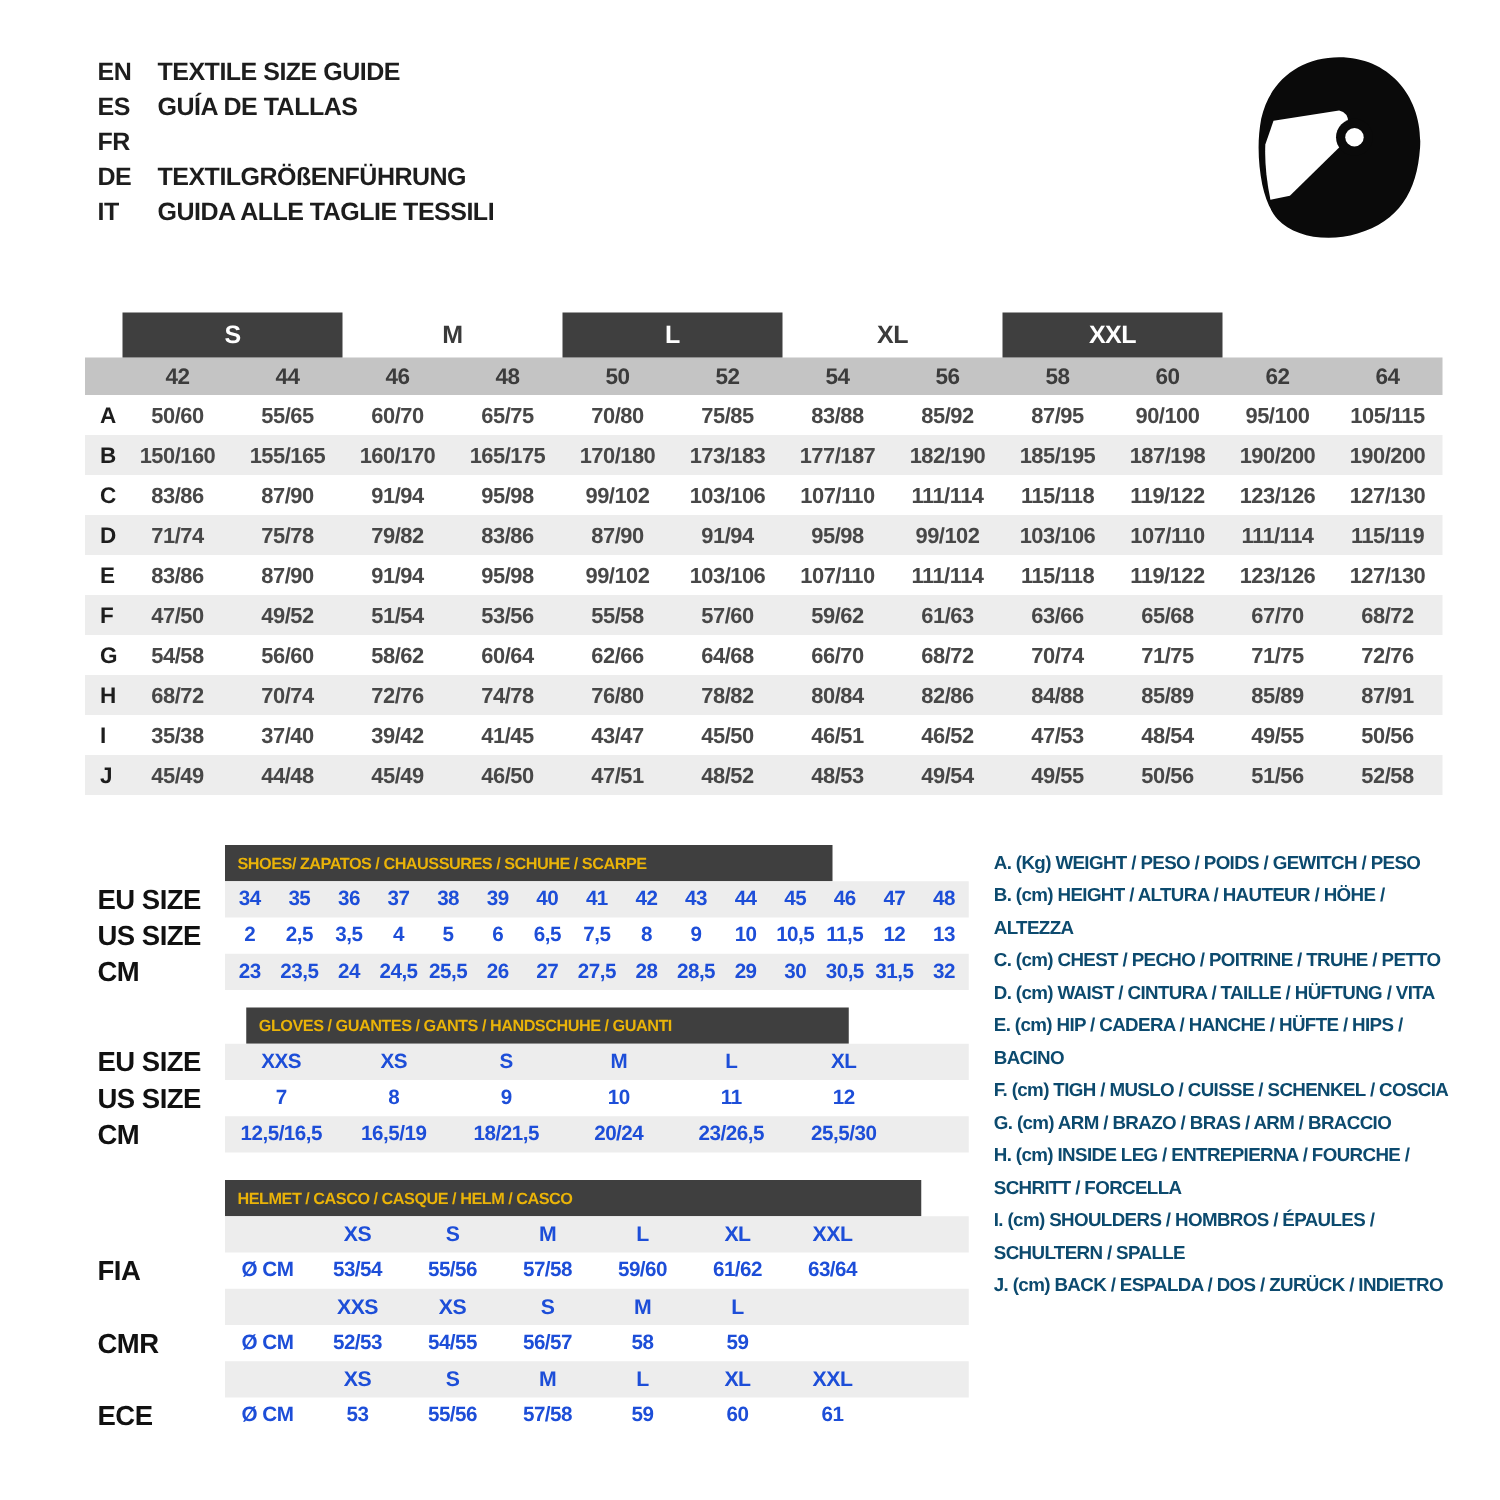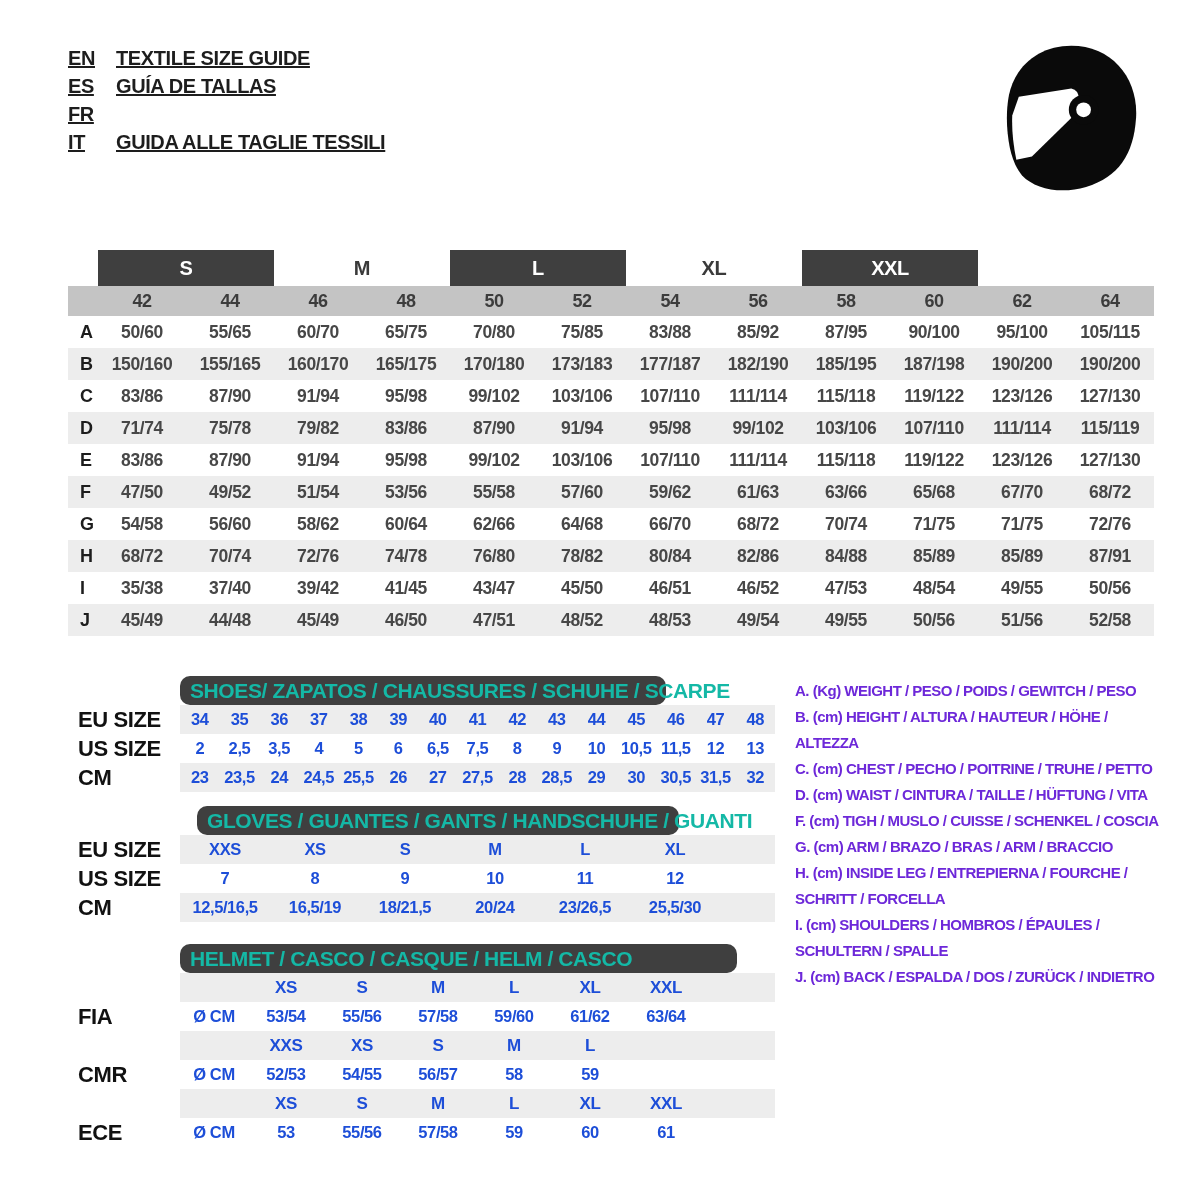--- a/index.html
+++ b/index.html
@@ -1,21 +1,21 @@
 <!DOCTYPE html>
 <html><head>
 <meta charset="utf-8">
 <style>
   * { margin:0; padding:0; box-sizing:border-box; }
   html,body { width:1200px; height:1200px; background:#ffffff; overflow:hidden;
     font-family:"Liberation Sans", sans-serif; color:#1d1d1d; }
   .page { position:relative; width:1200px; height:1200px; letter-spacing:-0.4px; }
 
   
-  .lang-block { position:absolute; top:44px; left:68px;text-decoration:underline; }
+  .lang-block { position:absolute; top:44px; left:78px; }
   .lang-row { display:flex; line-height:28px; font-size:20px; font-weight:bold; }
   .lang-code { width:48px; }
   .helmet-icon { position:absolute; top:36px; right:50px; width:164px; height:164px; }
 
   
   .main-table { position:absolute; top:250px; left:68px; width:1086px; }
   .mt-grid { display:grid; grid-template-columns:30px repeat(12,1fr); align-items:center; }
   .mt-groups { height:36px; }
   .group-cell { height:36px; display:flex; align-items:center; justify-content:center;
     font-size:20px; font-weight:bold; }
@@ -28,55 +28,59 @@
   .mt-label { text-align:left; padding-left:12px; font-size:18px; color:#1d1d1d; }
 
   
   .bottom { position:absolute; top:676px; left:68px; width:1092px; display:flex; }
   .bottom-left { width:707px; }
   .section { margin-bottom:14px; }
   .section.gloves { margin-bottom:22px; }
   .b-row { display:flex; height:29px; align-items:stretch; }
   .gutter { width:112px; display:flex; align-items:center; padding-left:10px;
     font-size:22px; font-weight:bold; color:#111111; white-space:nowrap; }
-  .bar { height:29px; line-height:29px; background:#3f3f3f; color:#14b8a6;
-    font-size:21px; font-weight:bold; padding-left:10px; white-space:nowrap;border-radius:10px; }
+  .bar { height:29px; line-height:29px; background:#3f3f3f; color:#eab308;
+    font-size:13px; font-weight:bold; padding-left:10px; white-space:nowrap; }
   .bar.shoes-bar { width:486px; }
   .bar.gloves-bar { width:482px;margin-left:17px; }
   .bar.helmet-bar { width:557px; }
   .content { width:595px; display:grid; align-items:center;
     font-size:16.5px; font-weight:bold; color:#1d4ed8; }
   .content.stripe { background:#ededed; }
   .shoes-cols { grid-template-columns:repeat(15,1fr); }
   .gloves-cols { grid-template-columns:repeat(6,90px) 1fr; }
   .helmet-cols { grid-template-columns:68px repeat(6,76px) 1fr; }
   .b-cell { text-align:center; white-space:nowrap; overflow:hidden; }
   .content .size-head { font-size:17px; }
 
   
   .legend { flex:1; margin-left:20px; padding-top:2px; }
-  .legend-item { font-size:15px; font-weight:bold; line-height:26px; color:#6d28d9;
+  .legend-item { font-size:15px; font-weight:bold; line-height:26px; color:#0c4a6e;
     letter-spacing:-0.5px; }
 </style>
 </head>
 <body>
 
 <div class="page">
 
   <div class="lang-block" id="lang-list">
       <div class="lang-row">
         <span class="lang-code">EN</span>
         <span class="lang-title">TEXTILE SIZE GUIDE</span>
       </div>
       <div class="lang-row">
         <span class="lang-code">ES</span>
         <span class="lang-title">GUÍA DE TALLAS</span>
       </div>
       <div class="lang-row">
         <span class="lang-code">FR</span>
+      </div>
+      <div class="lang-row">
+        <span class="lang-code">DE</span>
+        <span class="lang-title">TEXTILGRÖßENFÜHRUNG</span>
       </div>
       <div class="lang-row">
         <span class="lang-code">IT</span>
         <span class="lang-title">GUIDA ALLE TAGLIE TESSILI</span>
       </div>
     </div>
 
   <div class="helmet-icon">
     <svg viewBox="0 0 200 200" width="164" height="164" aria-hidden="true">
       <path fill="#0a0a0a" d="M104 12 C154 12 186 52 183 100 C180 144 162 172 122 184 C92 193 60 187 44 170 C37 162 32 150 29 136 C25 116 24 93 28 72 C36 35 66 12 104 12 Z"></path>
@@ -458,20 +462,21 @@
           </div>
       </div>
 
     </div>
 
     <div class="legend" id="legend">
         <div class="legend-item">A. (Kg) WEIGHT / PESO / POIDS / GEWITCH / PESO</div>
         <div class="legend-item">B. (cm) HEIGHT / ALTURA / HAUTEUR / HÖHE / ALTEZZA</div>
         <div class="legend-item">C. (cm) CHEST / PECHO / POITRINE / TRUHE / PETTO</div>
         <div class="legend-item">D. (cm) WAIST / CINTURA / TAILLE / HÜFTUNG / VITA</div>
+        <div class="legend-item">E. (cm) HIP / CADERA / HANCHE / HÜFTE / HIPS / BACINO</div>
         <div class="legend-item">F. (cm) TIGH / MUSLO / CUISSE / SCHENKEL / COSCIA</div>
         <div class="legend-item">G. (cm) ARM / BRAZO / BRAS / ARM / BRACCIO</div>
         <div class="legend-item">H. (cm) INSIDE LEG / ENTREPIERNA / FOURCHE / SCHRITT / FORCELLA</div>
         <div class="legend-item">I. (cm) SHOULDERS / HOMBROS / ÉPAULES / SCHULTERN / SPALLE</div>
         <div class="legend-item">J. (cm) BACK / ESPALDA / DOS / ZURÜCK / INDIETRO</div>
       </div>
   </div>
 
 </div>
 

